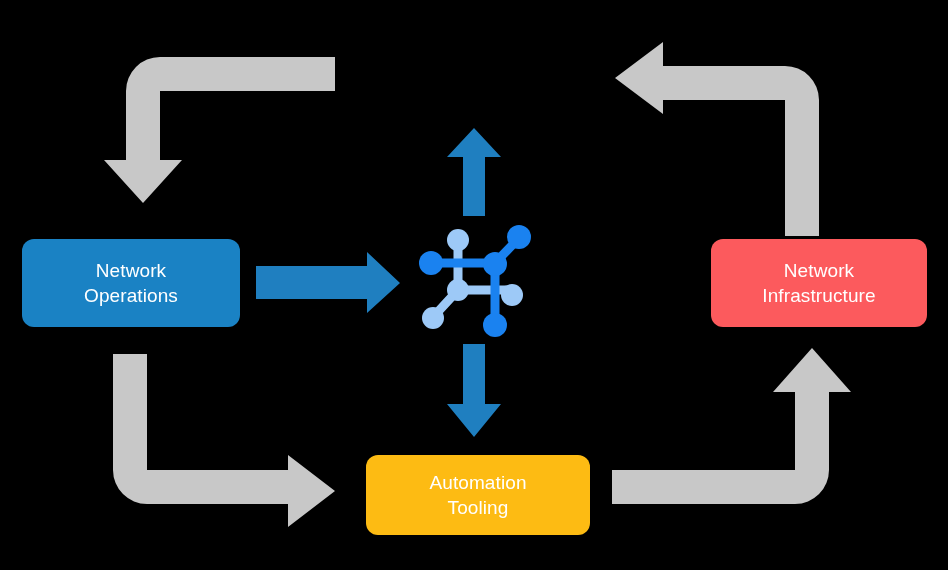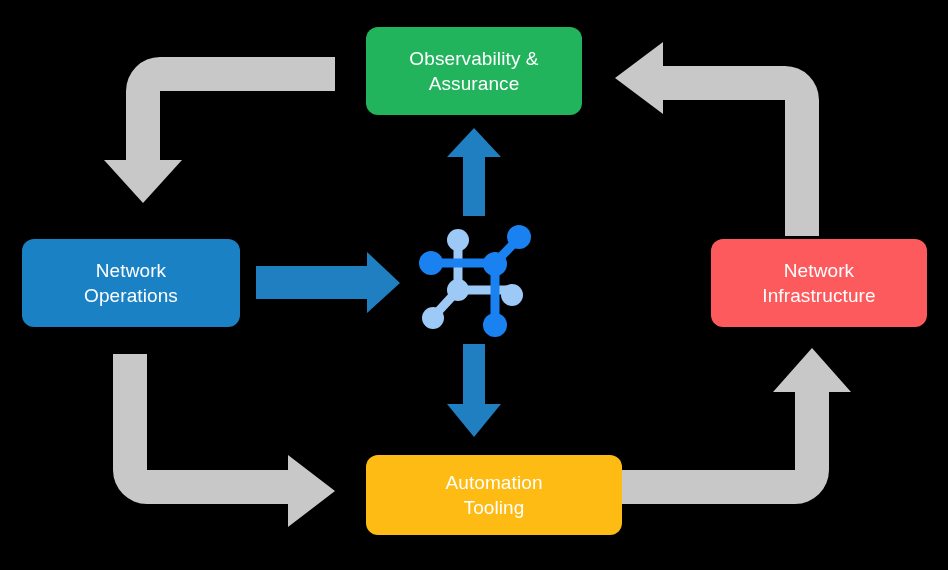--- a/index.html
+++ b/index.html
@@ -169,33 +169,29 @@
       <g fill="#1a82f0">
         <circle cx="431" cy="263" r="12"></circle>
         <circle cx="519" cy="237" r="12"></circle>
         <circle cx="495" cy="264" r="12"></circle>
         <circle cx="495" cy="325" r="12"></circle>
       </g>
     </g>
 
   </svg>
 
-  <div class="node-box" style="left:366px; top:27px; width:216px; height:88px; background:#22b45c;">
-    <span class="node-label">Observability &amp;
-Assurance</span>
-  </div>
 
   <div class="node-box" style="left:22px; top:239px; width:218px; height:88px; background:#1a82c4;">
     <span class="node-label">Network
 Operations</span>
   </div>
 
   <div class="node-box" style="left:711px; top:239px; width:216px; height:88px; background:#fc5a5d;">
     <span class="node-label">Network
 Infrastructure</span>
   </div>
 
-  <div class="node-box" style="left:366px; top:455px; width:256px; height:80px; background:#fdbb13;">
+  <div class="node-box" style="left:366px; top:455px; width:224px; height:80px; background:#fdbb13;">
     <span class="node-label">Automation
 Tooling</span>
   </div>
 
 </div>
 
 </body></html>

